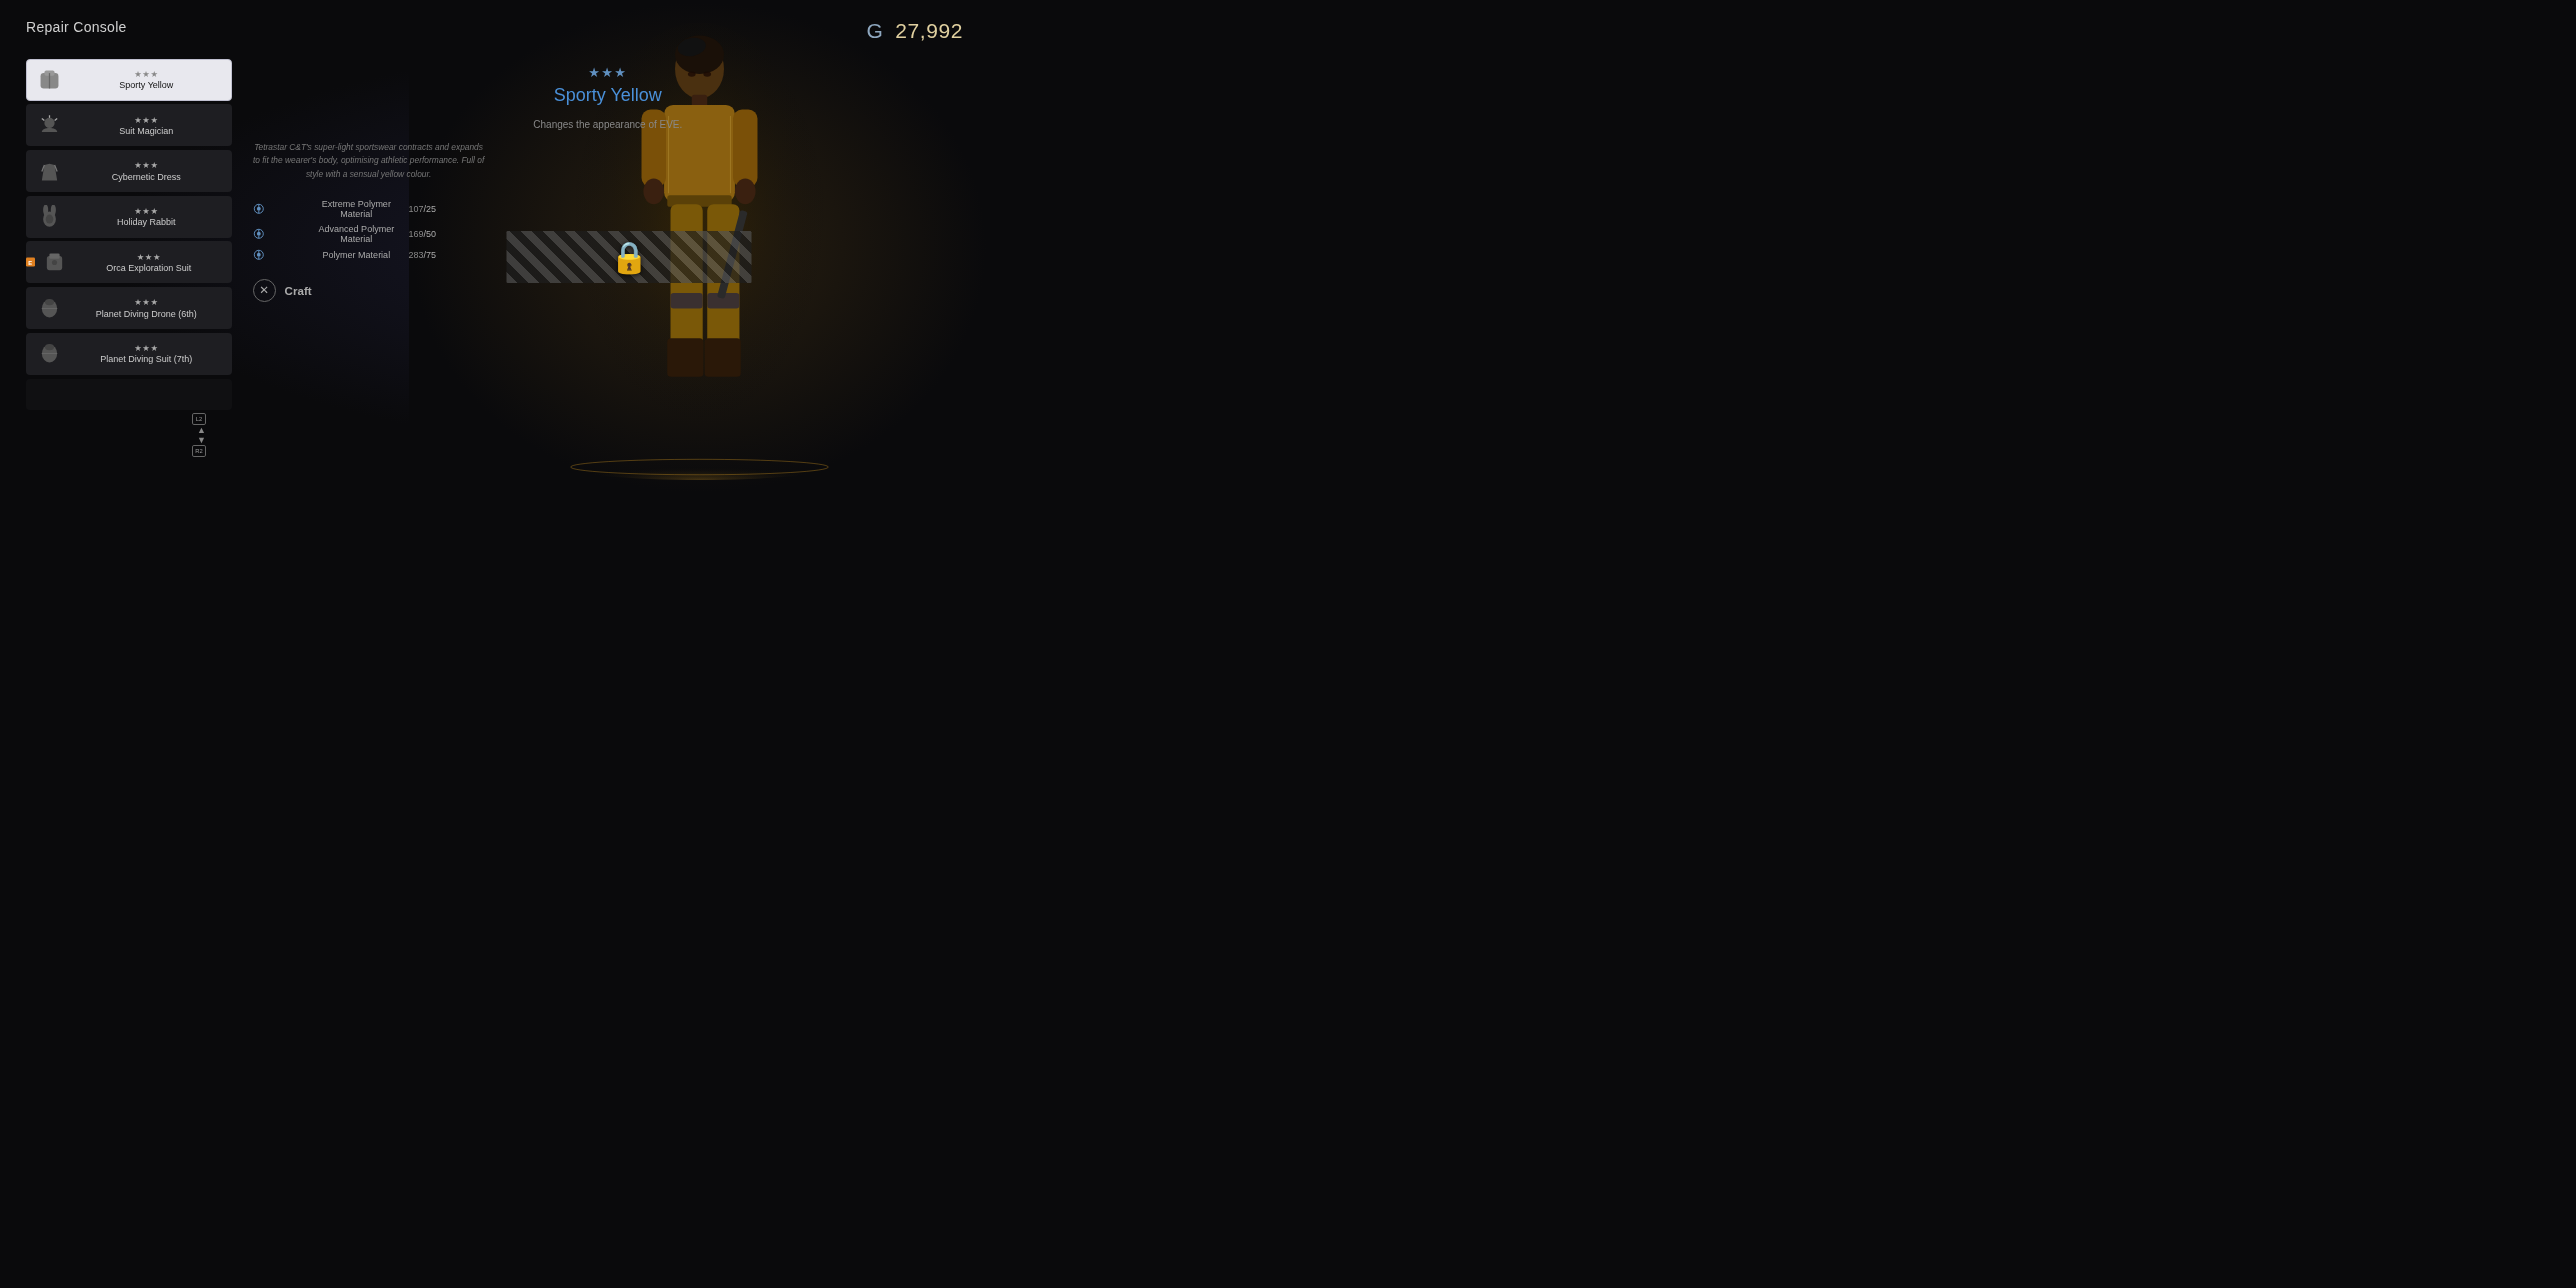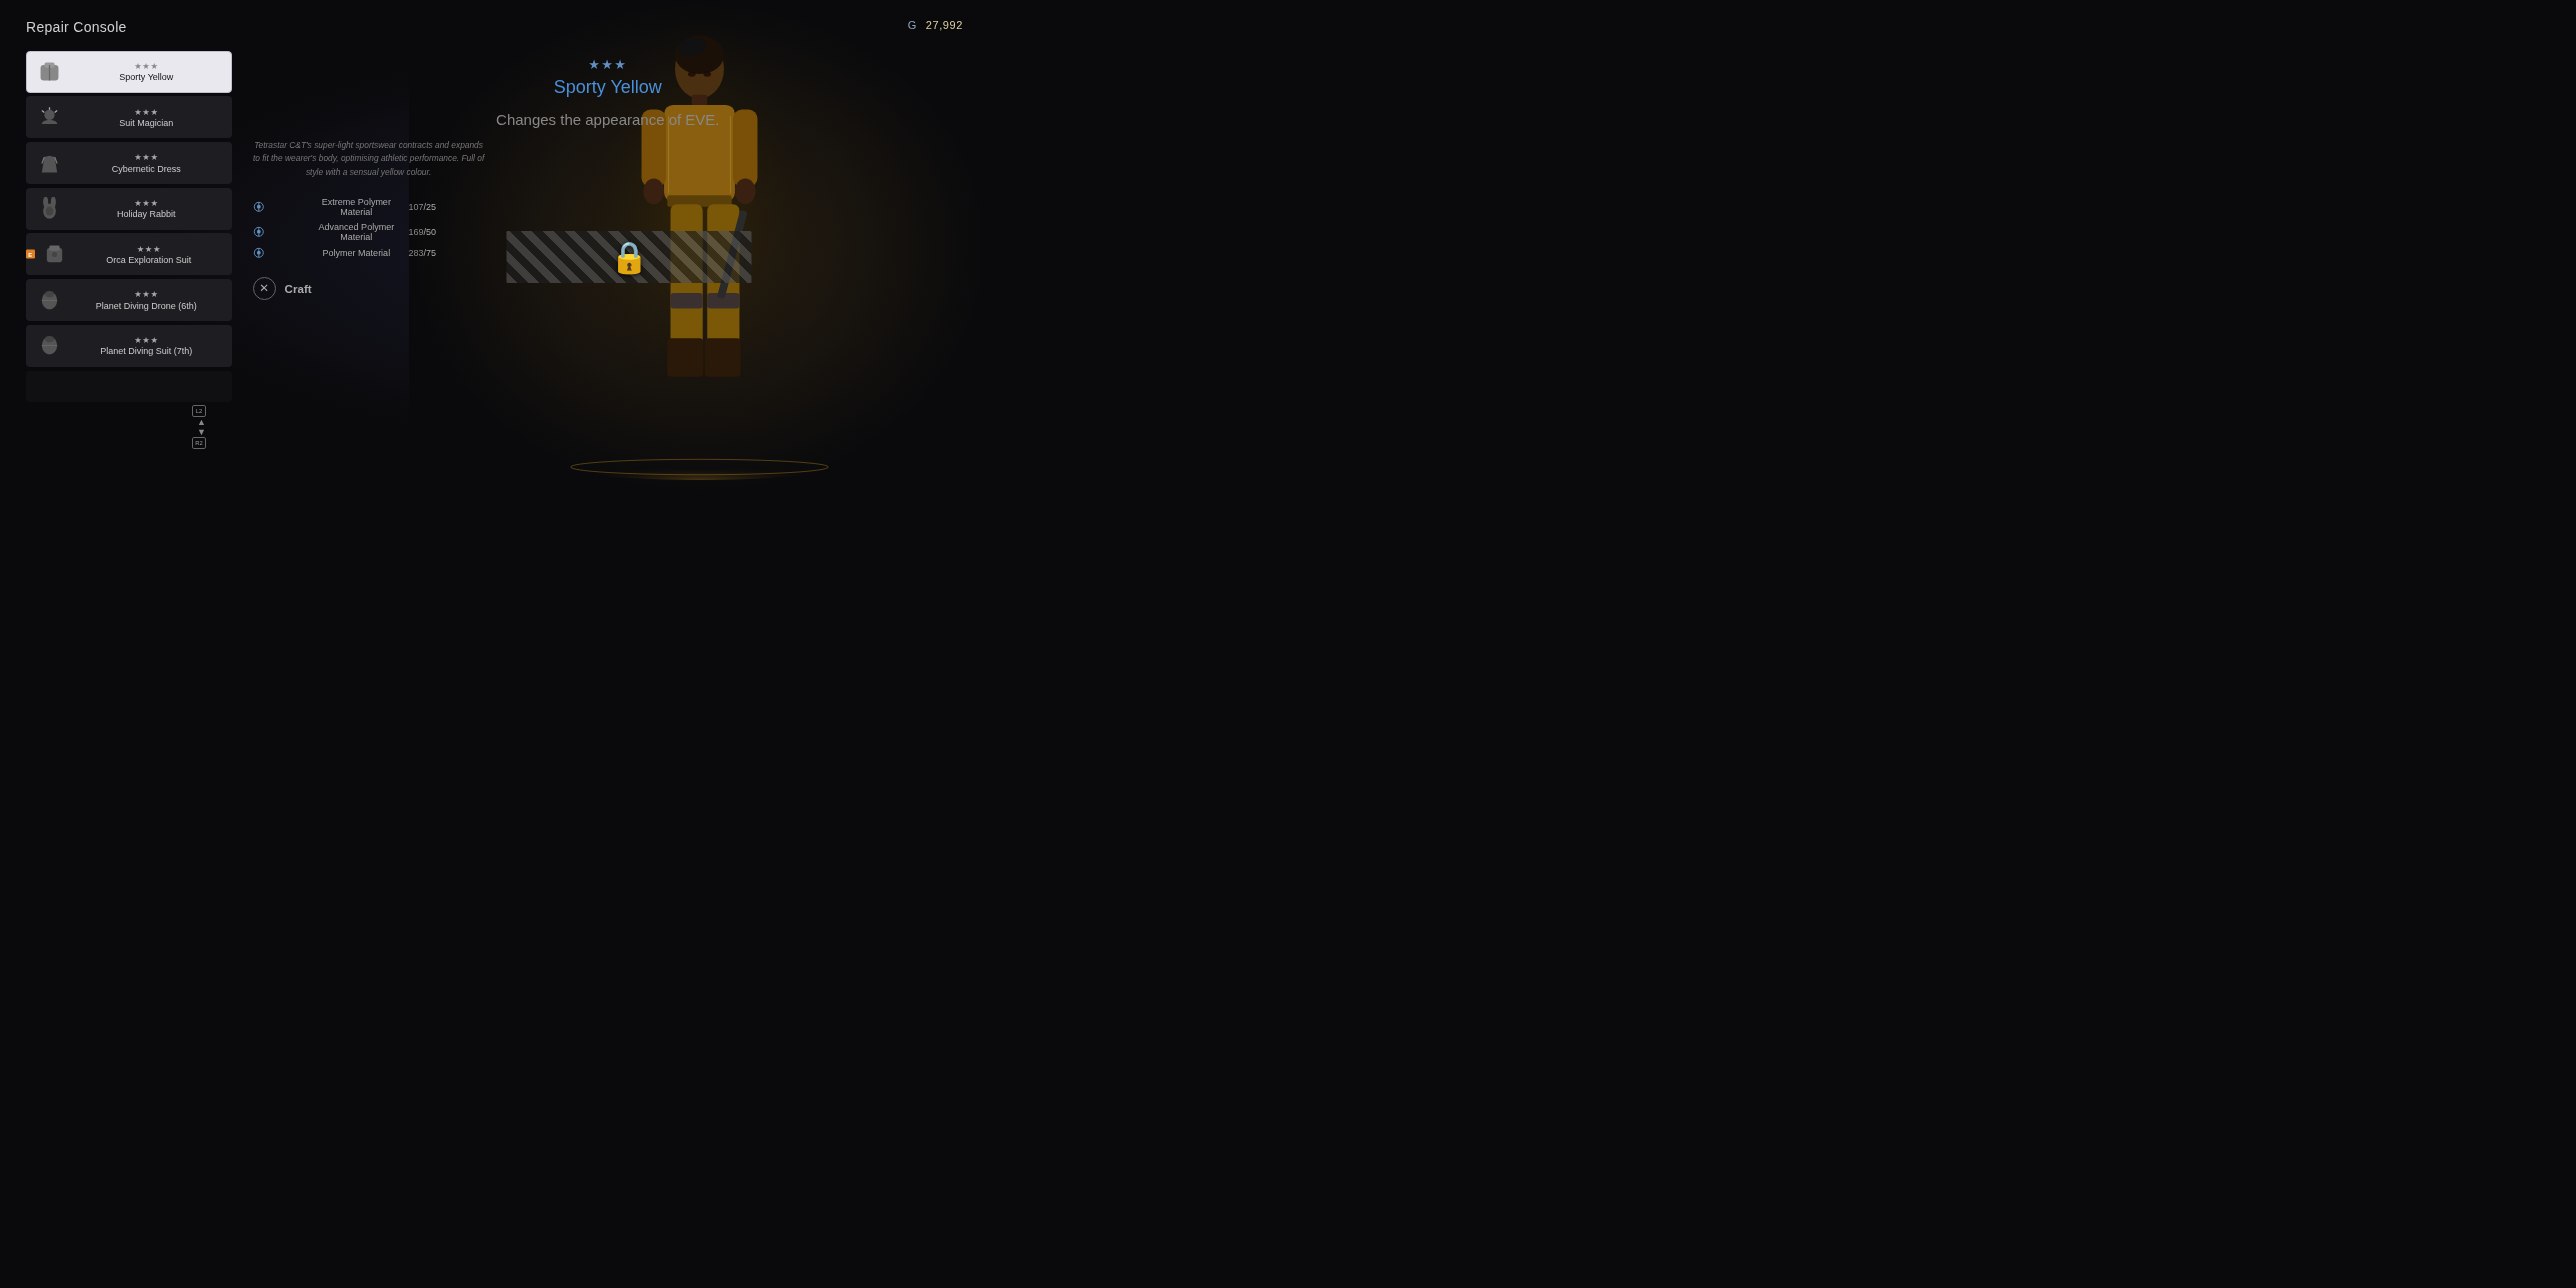--- a/index.html
+++ b/index.html
@@ -85,21 +85,21 @@
     }
 
     .page-title {
       font-size: 14px;
       font-weight: 400;
       color: #d0d0d0;
       letter-spacing: 0.3px;
     }
 
     .currency {
-      font-size: 11px;
+      font-size: 21px;
       font-weight: 300;
       color: #e0d0a0;
       letter-spacing: 0.6px;
     }
 
     .currency-g {
       color: #8fa8c0;
       margin-right: 5.2px;
     }
 
@@ -307,21 +307,21 @@
     }
 
     .detail-title {
       font-size: 18px;
       font-weight: 400;
       color: #4a90d9;
       margin-bottom: 13px;
     }
 
     .detail-desc-short {
-      font-size: 15px;
+      font-size: 10px;
       color: #888;
       margin-bottom: 10.3px;
     }
 
     .detail-desc-long {
       font-size: 8.4px;
       color: #777;
       line-height: 1.6;
       max-width: 232px;
       margin-bottom: 18px;

